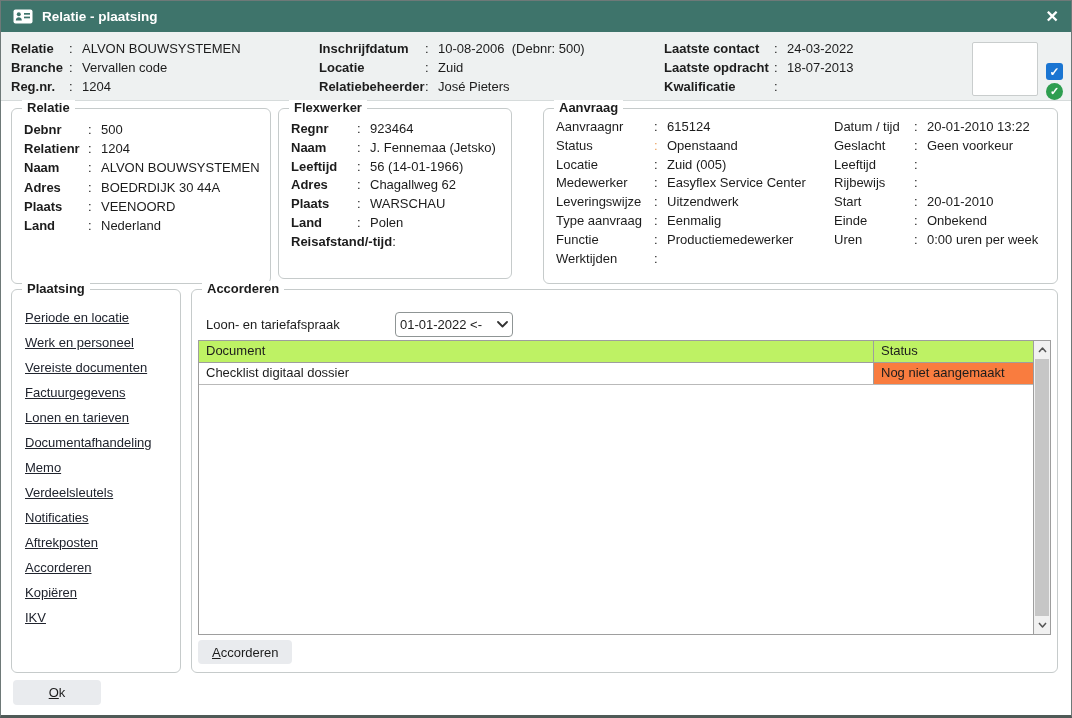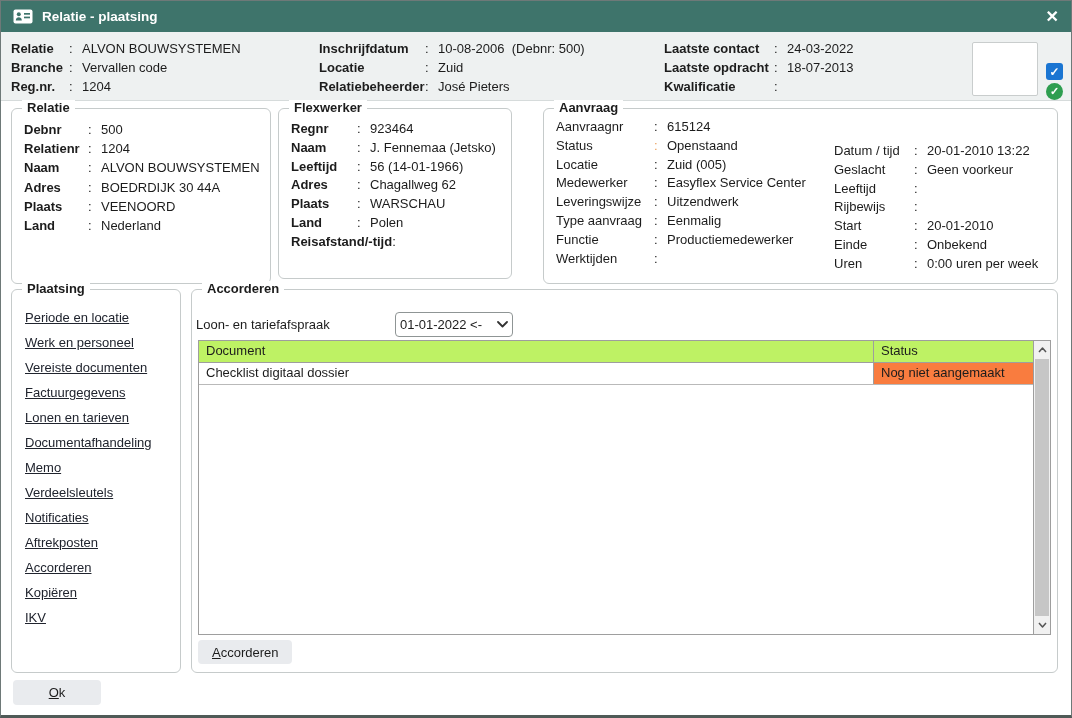--- a/index.html
+++ b/index.html
@@ -44,28 +44,28 @@
   .gb-plaatsing{left:10px;top:288px;width:170px;height:384px;}
   .gb-accorderen{left:190px;top:288px;width:867px;height:384px;}
   .gbody{padding:11px 8px 0 12px;}
   .grow{display:flex;line-height:19.2px;white-space:nowrap;}
   .gb-flex .grow{line-height:18.8px;}
   .grow .lbl{flex:0 0 auto;}
   .gb-relatie .lbl{min-width:64px;font-weight:bold;}
   .gb-flex .lbl{min-width:66px;font-weight:bold;}
   .aanv-wrap{display:flex;padding:9px 10px 0 12px;}
   .aanv-left{width:278px;} .aanv-left .lbl{min-width:98px;}
-  .aanv-right{flex:1;margin-top:24px;} .aanv-right .lbl{min-width:80px;}
+  .aanv-right{flex:1;} .aanv-right .lbl{min-width:80px;}
   .aanv-wrap .grow{line-height:18.8px;}
   
   .plinks{padding:18px 0 0 13px;}
   .plink{height:25px;line-height:20px;}
   .plink span{color:#20242e;text-decoration:underline;cursor:pointer;}
   
-  .loon-label{position:absolute;left:4px;top:27px;}
+  .loon-label{position:absolute;left:14px;top:27px;}
   .dropdown{position:absolute;left:203px;top:22px;width:118px;height:25px;border:1px solid #8f9595;
     border-radius:4px;background:#fff;display:flex;align-items:center;justify-content:space-between;
     padding:0 4px;cursor:pointer;}
   
   .doc-table{position:absolute;left:6px;top:50px;right:6px;bottom:37px;border:1px solid #9e9e9e;
     display:flex;background:#fff;}
   .tmain{flex:1;display:flex;flex-direction:column;min-width:0;}
   .thead{height:22px;background:#bef264;display:flex;border-bottom:1px solid #9e9e9e;flex:0 0 auto;}
   .trow{height:22px;display:flex;border-bottom:1px solid #b9b9b9;flex:0 0 auto;cursor:pointer;}
   .cell-doc{flex:1;padding:2px 7px;white-space:nowrap;overflow:hidden;}

